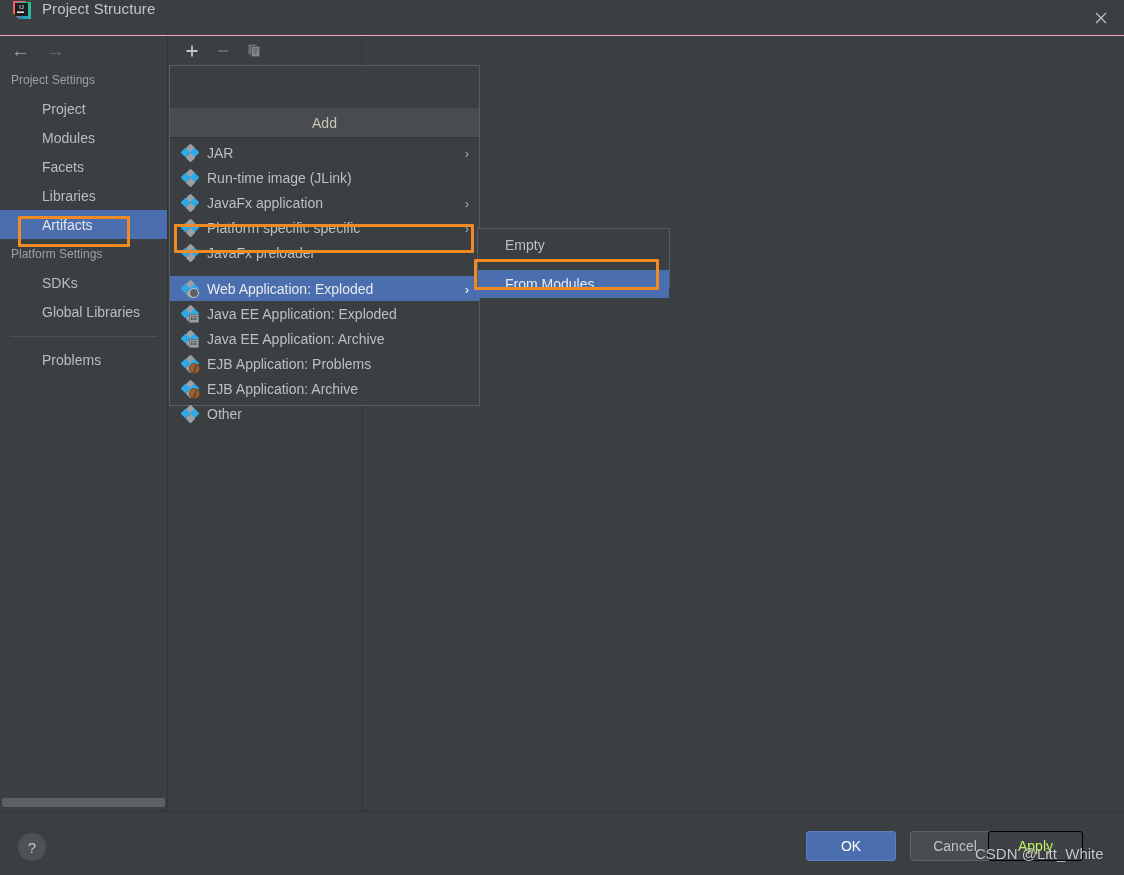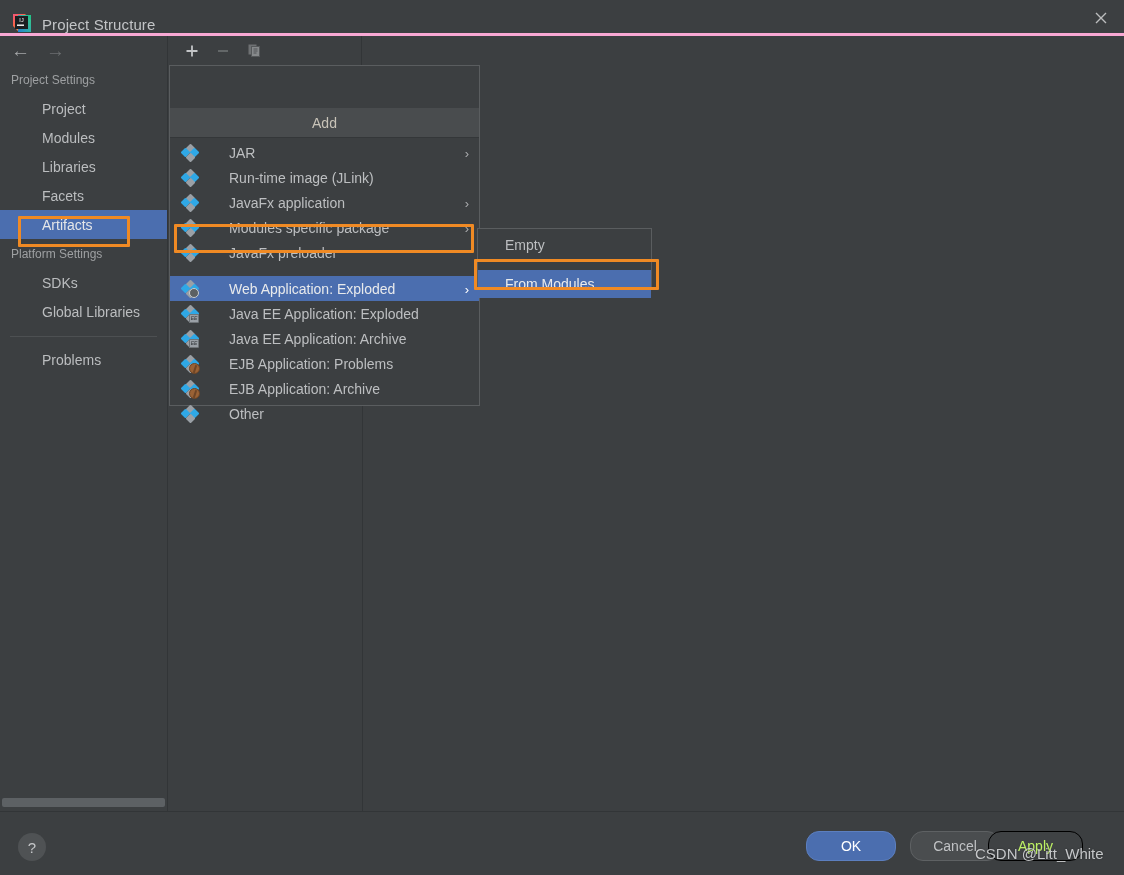--- a/index.html
+++ b/index.html
@@ -12,22 +12,22 @@
   #app {
     position: relative;
     width: 1124px; height: 875px;
     background: #3c3f41;
   }
 
   
   .titlebar {
     position: absolute; left: 0; top: 0; width: 1124px; height: 36px;
     background: #3c3f41;
-    border-bottom: 3px solid #f9a8d4;
-    display: flex; align-items: flex-end;
+    border-bottom: 1px solid #f9a8d4;
+    display: flex; align-items: flex-start;
   }
   .title-icon {
     width: 20px; height: 20px; margin-left: 12px; margin-right: 10px;
     position: relative; flex: 0 0 auto;
   }
   .title-text {
     color: #c3c5c7; font-size: 15px; letter-spacing: .1px;
   }
   .close-btn {
     position: absolute; right: 0; top: 0; width: 46px; height: 36px;
@@ -100,21 +100,21 @@
     height: 30px; background: #494c4e;
     display: flex; align-items: center; justify-content: center;
     color: #c8c3b8; font-size: 14px;
     border-bottom: 1px solid #343739;
     margin-top: 42px;
   }
   .popup-list { padding-top: 2px; }
   .menu-item {
     height: 25px; display: flex; align-items: center;
     padding-left: 12px; position: relative;
-    color: #bdbfc1; font-size: 14px; gap: 22px;
+    color: #bdbfc1; font-size: 14px;
   }
   .menu-item.highlight { background: #4b6eaf; color: #e8eaec; margin-top: 11px; }
   .menu-label { margin-left: 9px; white-space: nowrap; }
   .submenu-arrow {
     position: absolute; right: 10px; top: 50%; transform: translateY(-50%);
     color: #a9abad; font-size: 13px; line-height: 1;
   }
   .menu-item.highlight .submenu-arrow { color: #ffffff; }
 
   
@@ -147,21 +147,21 @@
     background: #9a6235; border: 1px solid #6e4526;
   }
   .bean::after {
     content: ""; position: absolute; left: 4px; top: 1px;
     width: 1.5px; height: 8px; background: #6e4526;
     transform: rotate(18deg);
   }
 
   
   .submenu {
-    position: absolute; left: 477px; top: 228px; width: 175px; height: 60px;
+    position: absolute; left: 477px; top: 228px; width: 193px; height: 60px;
     background: #3c3f41; border: 1px solid #5a5d5f;
   }
   .submenu .menu-item { padding-left: 18px; height: 28px; }
   .submenu .menu-item:first-child { margin-top: 2px; }
 
   
   .anno {
     position: absolute; border: 3px solid #f08a24;
     pointer-events: none; border-radius: 1px;
   }
@@ -174,21 +174,21 @@
   .help-btn {
     position: absolute; left: 18px; top: 833px;
     width: 28px; height: 28px; border-radius: 50%;
     background: #4f5254; color: #c4c6c8;
     display: flex; align-items: center; justify-content: center;
     font-size: 15px;
   }
   .btn {
     position: absolute; top: 831px; height: 30px;
     display: flex; align-items: center; justify-content: center;
-    font-size: 14px; border-radius: 13px;
+    font-size: 14px; border-radius: 3px;
   }
   .btn-ok {
     left: 806px; width: 90px;
     background: #4b6eaf; color: #ffffff;
     border: 1px solid #5c7fbf;
   }
   .btn-cancel {
     left: 910px; width: 90px;
     background: #4a4d4f; color: #c0c2c4;
     border: 1px solid #5e6163;
@@ -262,22 +262,22 @@
           <path d="M6.5 6 H10.5 M6.5 8 H10.5 M6.5 10 H9.5" stroke="#4a4d4f" stroke-width="0.9"></path>
         </svg>
       </span>
     </div>
   </div>
 
   <div class="sidebar">
     <div class="side-group">Project Settings</div>
     <div class="side-item">Project</div>
     <div class="side-item">Modules</div>
+    <div class="side-item">Facets</div>
     <div class="side-item">Libraries</div>
-    <div class="side-item">Facets</div>
     <div class="side-item selected">Artifacts</div>
 
     <div class="side-group">Platform Settings</div>
     <div class="side-item">SDKs</div>
     <div class="side-item">Global Libraries</div>
 
     <div class="side-sep"></div>
     <div class="side-item">Problems</div>
 
     <div class="hscroll"></div>
@@ -323,21 +323,21 @@
         <span class="submenu-arrow">›</span>
       </div>
 
       <div class="menu-item">
         <span class="icn">
           <i class="dmd gray d-t"></i>
             <i class="dmd blue d-l"></i>
           <i class="dmd blue d-r"></i>
             <i class="dmd gray d-b"></i>
         </span>
-        <span class="menu-label">Modules specific package</span>
+        <span class="menu-label">Platform specific specific</span>
         <span class="submenu-arrow">›</span>
       </div>
 
       <div class="menu-item">
         <span class="icn">
           <i class="dmd gray d-t"></i>
             <i class="dmd blue d-l"></i>
           <i class="dmd blue d-r"></i>
             <i class="dmd gray d-b"></i>
         </span>

